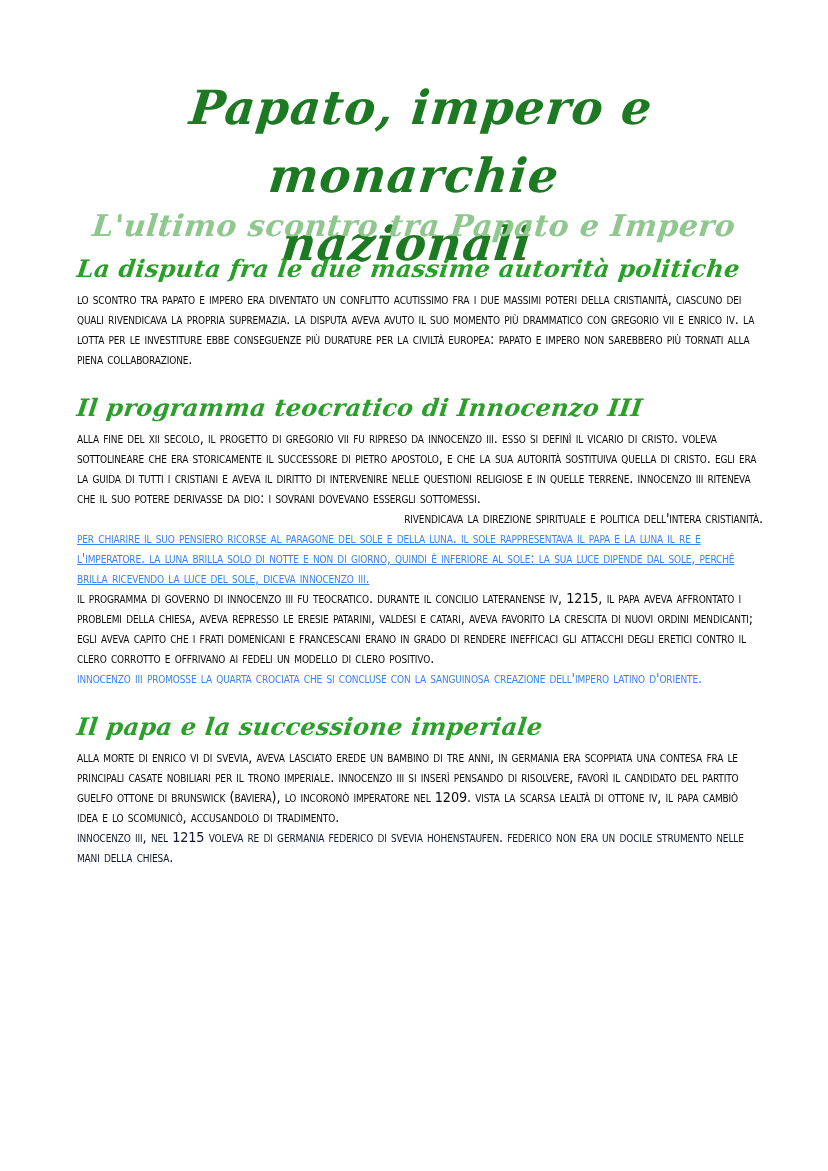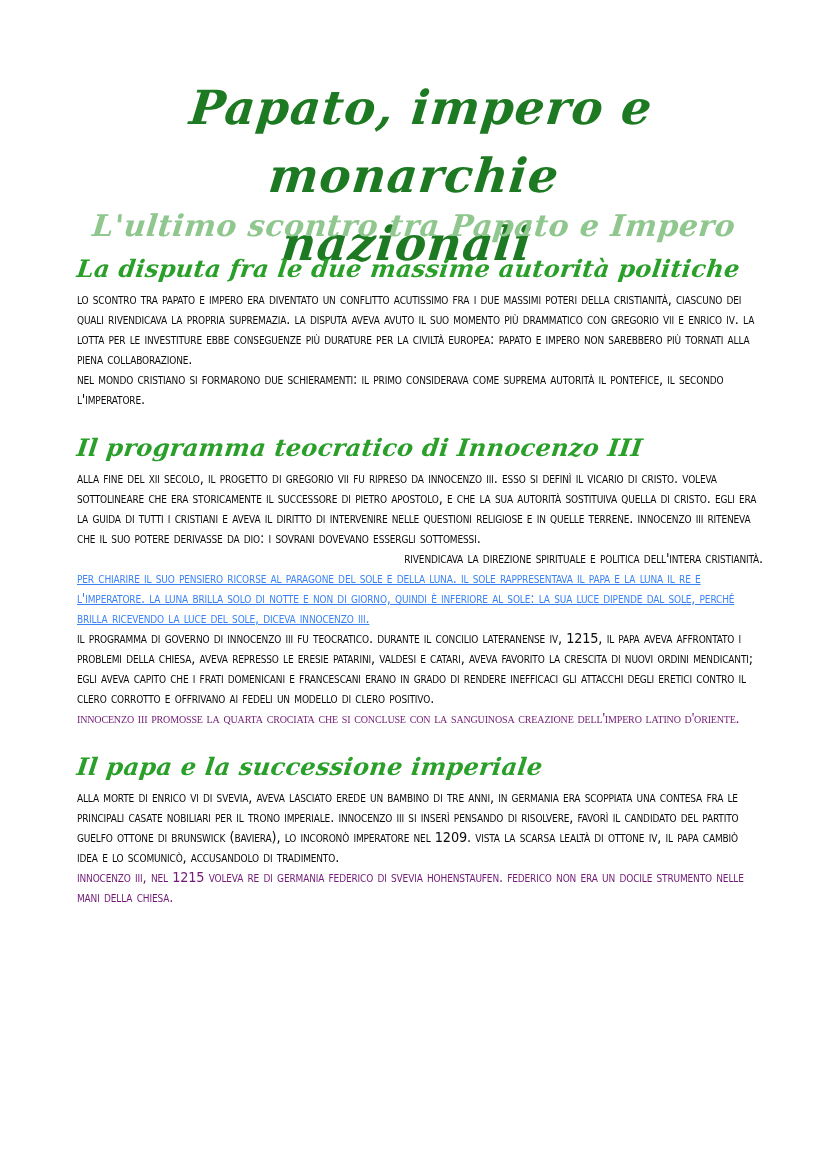--- a/index.html
+++ b/index.html
@@ -100,32 +100,31 @@
     <div class="title-main" style="color: rgb(30, 122, 34);"><span>Papato, impero e monarchie</span><br><span>nazionali</span></div>
   </div>
 
   <div class="subtitle" style="color: rgb(143, 199, 143);">L'ultimo scontro tra Papato e Impero</div>
 
   <div class="content">
 
     <div class="section">
       <div class="section-heading" style="color: rgb(42, 160, 42);">La disputa fra le due massime autorità politiche</div>
       <p class="para" style="color: rgb(10, 10, 10);">Lo scontro tra papato e impero era diventato un conflitto acutissimo fra i due massimi poteri della cristianità, ciascuno dei quali rivendicava la propria supremazia. La disputa aveva avuto il suo momento più drammatico con Gregorio VII e Enrico IV. La lotta per le investiture ebbe conseguenze più durature per la civiltà europea: papato e impero non sarebbero più tornati alla piena collaborazione.</p>
-      <p class="para" style="color: rgb(10, 10, 10);">Nel mondo cristiano si formarono due schieramenti: il primo considerava come suprema autorità il pontefice, il secondo l'imperatore.</p>
     </div>
 
     <div class="section">
       <div class="section-heading" style="color: rgb(42, 160, 42);">Il programma teocratico di Innocenzo III</div>
       <p class="para" style="color: rgb(10, 10, 10);">Alla fine del XII secolo, il progetto di Gregorio VII fu ripreso da Innocenzo III. Esso si definì il vicario di Cristo. Voleva sottolineare che era storicamente il successore di Pietro apostolo, e che la sua autorità sostituiva quella di Cristo. Egli era la guida di tutti i cristiani e aveva il diritto di intervenire nelle questioni religiose e in quelle terrene. Innocenzo III riteneva che il suo potere derivasse da Dio: i sovrani dovevano essergli sottomessi.</p>
       <p class="para" style="color: rgb(10, 10, 10); text-align: right;">Rivendicava la direzione spirituale e politica dell'intera cristianità.</p>
       <p class="para" style="color: #3b82f6; text-decoration: underline;">Per chiarire il suo pensiero ricorse al paragone del sole e della luna. Il sole rappresentava il papa e la luna il re e l'imperatore. La luna brilla solo di notte e non di giorno, quindi è inferiore al sole: la sua luce dipende dal sole, perché brilla ricevendo la luce del sole, diceva Innocenzo III.</p>
       <p class="para" style="color: rgb(10, 10, 10);">Il programma di governo di Innocenzo III fu teocratico. Durante il concilio Lateranense IV, 1215, il papa aveva affrontato i problemi della chiesa, aveva represso le eresie patarini, valdesi e catari, aveva favorito la crescita di nuovi ordini mendicanti; egli aveva capito che i frati domenicani e francescani erano in grado di rendere inefficaci gli attacchi degli eretici contro il clero corrotto e offrivano ai fedeli un modello di clero positivo.</p>
-      <p class="para" style="color: #701a75; font-family: Liberation Serif, serif;">Innocenzo III promosse la quarta crociata che si concluse con la sanguinosa creazione dell'impero latino d'Oriente.</p>
+      <p class="para" style="color: #3b82f6;">Innocenzo III promosse la quarta crociata che si concluse con la sanguinosa creazione dell'impero latino d'Oriente.</p>
     </div>
 
     <div class="section">
       <div class="section-heading" style="color: rgb(42, 160, 42);">Il papa e la successione imperiale</div>
       <p class="para" style="color: rgb(10, 10, 10);">Alla morte di Enrico VI di Svevia, aveva lasciato erede un bambino di tre anni, in Germania era scoppiata una contesa fra le principali casate nobiliari per il trono imperiale. Innocenzo III si inserì pensando di risolvere, favorì il candidato del partito guelfo Ottone di Brunswick (Baviera), lo incoronò imperatore nel 1209. Vista la scarsa lealtà di Ottone IV, il papa cambiò idea e lo scomunicò, accusandolo di tradimento.</p>
-      <p class="para" style="color: #701a75;">Innocenzo III, nel 1215 voleva re di Germania Federico di Svevia Hohenstaufen. Federico non era un docile strumento nelle mani della chiesa.</p>
+      <p class="para" style="color: #0f172a;">Innocenzo III, nel 1215 voleva re di Germania Federico di Svevia Hohenstaufen. Federico non era un docile strumento nelle mani della chiesa.</p>
     </div>
 
   </div>
 </div>
 
 </body></html>

